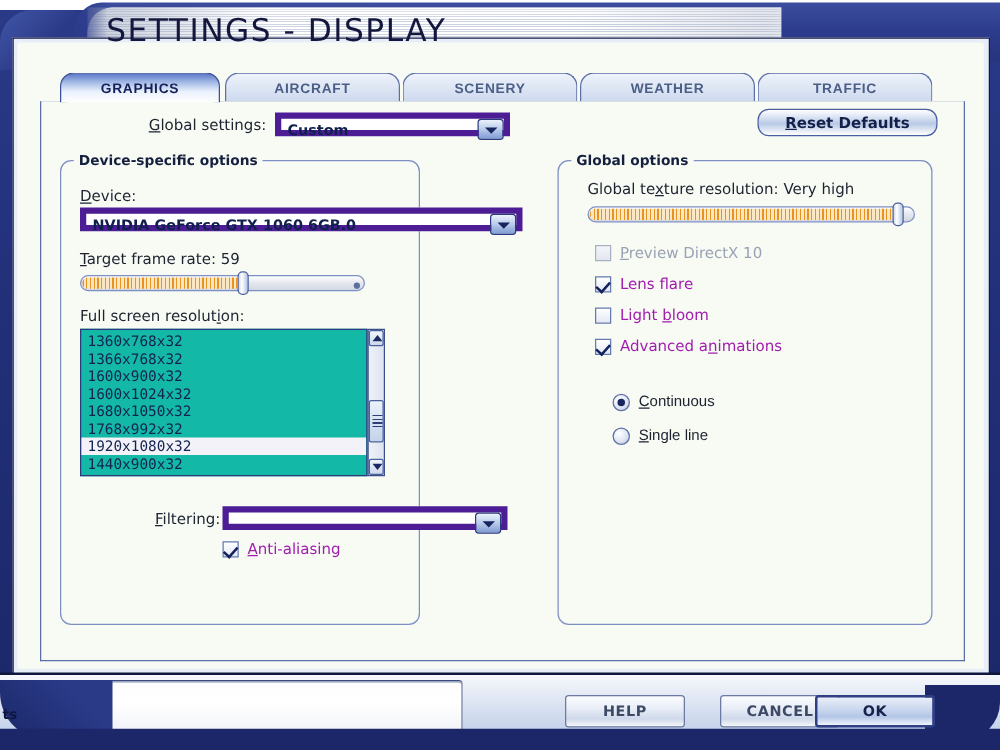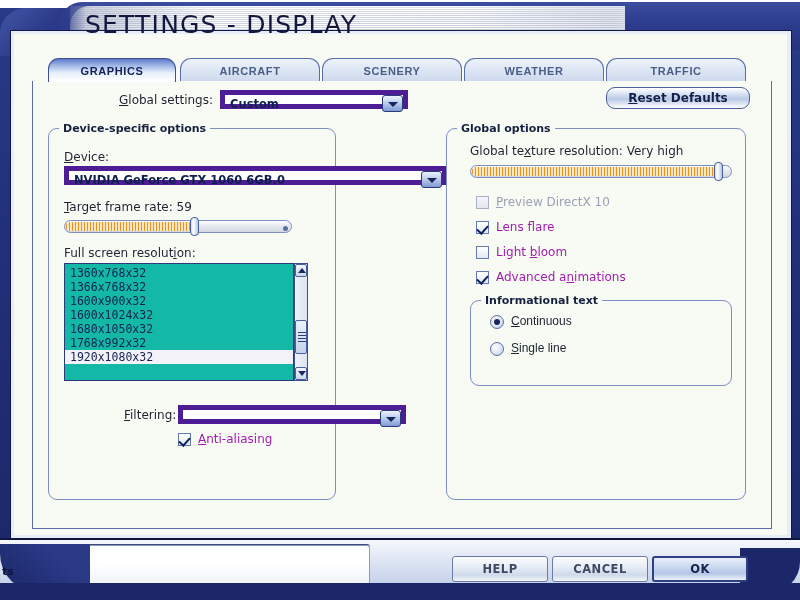--- a/index.html
+++ b/index.html
@@ -316,21 +316,21 @@
       <u>R</u><span>eset Defaults</span>
     </div>
 
     <div class="group" style="left:34px;top:94px;width:288px;height:372px;">
       <div class="group-title">Device-specific options</div>
     </div>
 
     <div class="lbl" style="position:absolute;left:50px;top:116px;">
       <u>D</u><span>evice:</span>
     </div>
-    <div class="combo" style="left:50px;top:132px;width:383px;">
+    <div class="combo" style="left:50px;top:132px;width:354px;">
       <div class="val">NVIDIA GeForce GTX 1060 6GB.0</div>
       <div class="arw"></div>
     </div>
 
     <div class="lbl" style="position:absolute;left:50px;top:166px;">
       <u>T</u><span>arget frame rate: 59</span>
     </div>
     <div class="slider" style="left:50px;top:185px;width:228px;">
       <div class="track">
         <div class="fill" id="fr-fill" style="width: 126px;"></div>
@@ -344,20 +344,21 @@
     </div>
     <div class="listbox" style="left:50px;top:229px;width:230px;height:118px;">
       <div id="res-items" style="padding-top:2px;">
           <div class="item">1360x768x32</div>
           <div class="item">1366x768x32</div>
           <div class="item">1600x900x32</div>
           <div class="item">1600x1024x32</div>
           <div class="item">1680x1050x32</div>
           <div class="item">1768x992x32</div>
           <div class="item sel">1920x1080x32</div>
+          <div class="item">1440x900x32</div>
         </div>
     </div>
     <div class="scrollbar" style="left:280px;top:229px;height:118px;">
       <div class="sb-btn sb-up" style="top:0px;"></div>
       <div class="sb-thumb" style="top:56px;height:34px;">
         <div class="sb-grip"></div>
       </div>
       <div class="sb-btn sb-dn" style="bottom:0px;"></div>
     </div>
 
@@ -407,23 +408,20 @@
         <span>Light </span><u>b</u><span>loom</span>
       </div>
     </div>
     <div class="cbrow" style="left:462px;top:236px;">
       <div class="cbox checked"></div>
       <div class="cbl">
         <span>Advanced a</span><u>n</u><span>imations</span>
       </div>
     </div>
 
-    <div class="group" style="left:456px;top:266px;width:262px;height:86px;">
-      <div class="group-title">Informational text</div>
-    </div>
     <div class="rbrow" style="left:476px;top:280px;">
       <div class="rbox on"></div>
       <div class="rbl">
         <u>C</u><span>ontinuous</span>
       </div>
     </div>
     <div class="rbrow" style="left:476px;top:307px;">
       <div class="rbox"></div>
       <div class="rbl">
         <u>S</u><span>ingle line</span>
@@ -436,20 +434,20 @@
   <div class="botbar"></div>
   <div class="bot-left-plate"></div>
   <div class="win-round-bl"></div>
   <div class="bot-cut-label">ts</div>
   <div class="win-round-br"></div>
   <div class="botbar-bot"></div>
 
   <div class="btn" style="left:452px;width:96px;">
     <span>HELP</span>
   </div>
-  <div class="btn" style="left:552px;width:96px;">
+  <div class="btn" style="left:576px;width:96px;">
     <span>CANCEL</span>
   </div>
   <div class="btn primary" style="left:652px;width:96px;">
     <span>OK</span>
   </div>
 
 </div>
 
 </body></html>

